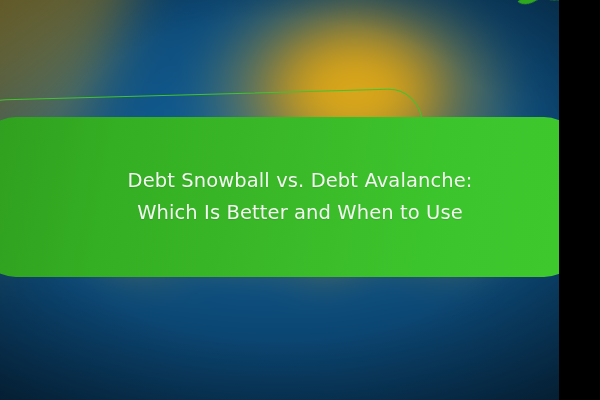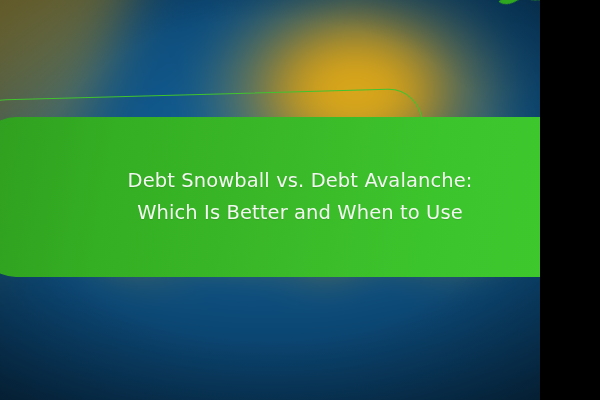--- a/index.html
+++ b/index.html
@@ -13,20 +13,21 @@
     overflow: hidden;
     font-family: "DejaVu Sans", sans-serif;
   }
 
   #stage {
     position: relative;
     width: 540px;
     height: 400px;
     overflow: hidden;
     background: #020a12;
+    padding-left: 19px;
   }
 
   
   .bg-layer {
     position: absolute;
     inset: -60px;
     overflow: hidden;
   }
   .bg-base {
     position: absolute;

